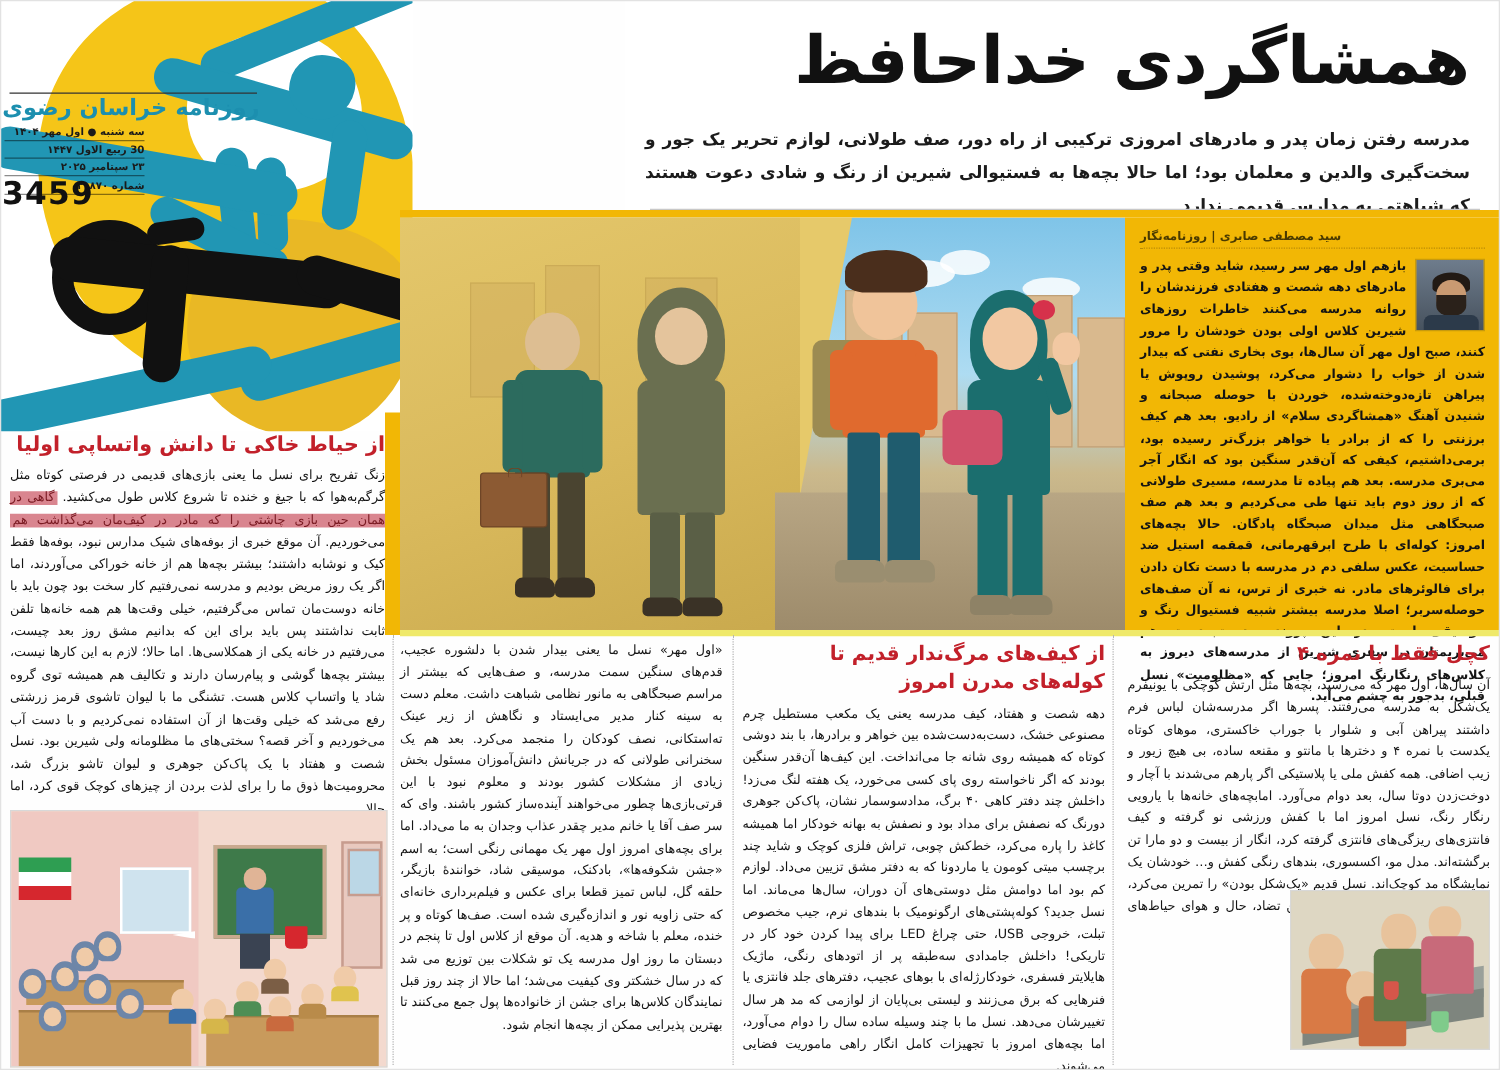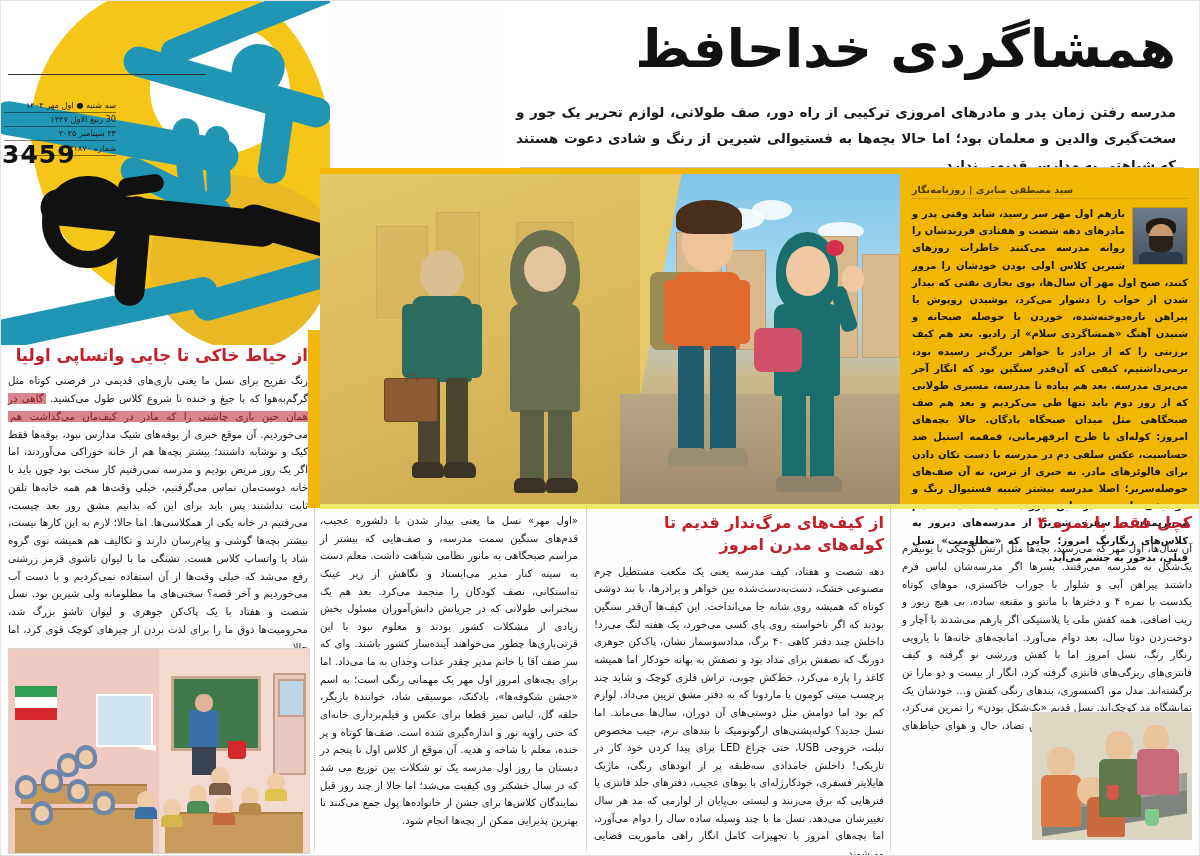--- a/index.html
+++ b/index.html
@@ -177,21 +177,21 @@
     white-space:nowrap;
   }
   .dateblock {
     position:absolute; left:4px; top:100px;
     width:112px;
     z-index:9;
     text-align:left;
     direction:rtl;
   }
   .dateblock .dline {
-    font-size:8.2px; color:#1a1a1a; font-weight:400;
+    font-size:8.2px; color:#1a1a1a; font-weight:700;
     line-height:11.5px; text-align:right;
     border-bottom:0.6px solid rgba(0,0,0,.45);
     padding-bottom:0.5px; margin-bottom:1.2px;
     white-space:nowrap;
   }
   .issue-no {
     position:absolute; left:2px; top:140px;
     font-size:25px; font-weight:700; color:#111;
     z-index:9; letter-spacing:1px;
   }
@@ -462,20 +462,21 @@
     <div class="cal-teal-9"></div>
     <div class="cal-teal-10"></div>
 
     <div class="cal-black-2"></div>
     <div class="cal-black-1"></div>
     <div class="cal-black-3"></div>
     <div class="cal-black-5"></div>
     <div class="cal-black-4"></div>
 
     <div class="brand-rule"></div>
+    <div class="brand-fa">روزنامه خراسان رضوی</div>
 
     <div class="dateblock">
       <div class="dline">سه شنبه ● اول مهر ۱۴۰۴</div>
       <div class="dline">30 ربیع الاول ۱۴۴۷</div>
       <div class="dline">۲۳ سپتامبر ۲۰۲۵</div>
       <div class="dline">شماره ۳۱۸۷۰</div>
     </div>
     <div class="issue-no">3459</div>
   </div>
 
@@ -564,21 +565,21 @@
       <div class="lp-beard"></div>
       <div class="lp-body"></div>
     </div>
     <div class="lead-body">بازهم اول مهر سر رسید، شاید وقتی پدر و مادرهای دهه شصت و هفتادی فرزندشان را روانه مدرسه می‌کنند خاطرات روزهای شیرین کلاس اولی بودن خودشان را مرور کنند، صبح اول مهر آن سال‌ها، بوی بخاری نفتی که بیدار شدن از خواب را دشوار می‌کرد، پوشیدن روپوش یا پیراهن تازه‌دوخته‌شده، خوردن با حوصله صبحانه و شنیدن آهنگ «همشاگردی سلام» از رادیو. بعد هم کیف برزنتی را که از برادر یا خواهر بزرگ‌تر رسیده بود، برمی‌داشتیم، کیفی که آن‌قدر سنگین بود که انگار آجر می‌بری مدرسه. بعد هم پیاده تا مدرسه، مسیری طولانی که از روز دوم باید تنها طی می‌کردیم و بعد هم صف صبحگاهی مثل میدان صبحگاه پادگان. حالا بچه‌های امروز: کوله‌ای با طرح ابرقهرمانی، قمقمه استیل ضد حساسیت، عکس سلفی دم در مدرسه با دست تکان دادن برای فالوئرهای مادر. نه خبری از ترس، نه آن صف‌های حوصله‌سربر؛ اصلا مدرسه بیشتر شبیه فستیوال رنگ و موسیقی است. در این پرونده، دست‌به‌دست هم می‌بریمتان در سفری شیرین از مدرسه‌های دیروز به کلاس‌های رنگارنگ امروز؛ جایی که «مظلومیت» نسل قبلی، بدجور به چشم می‌آید.</div>
   </div>
 
   <div class="left-yellow-edge"></div>
   <div class="yellow-strip-bot"></div>
 
   <div class="art-left-top">
-    <div class="h">از حیاط خاکی تا جایی واتساپی اولیا</div>
+    <div class="h">از حیاط خاکی تا دانش واتساپی اولیا</div>
     <div class="b"><span>زنگ تفریح برای نسل ما یعنی بازی‌های قدیمی در فرصتی کوتاه مثل گرگم‌به‌هوا که با جیغ و خنده تا شروع کلاس طول می‌کشید. </span><span class="highlight">گاهی در همان حین بازی چاشتی را که مادر در کیف‌مان می‌گذاشت هم</span><span> می‌خوردیم. آن موقع خبری از بوفه‌های شیک مدارس نبود، بوفه‌ها فقط کیک و نوشابه داشتند؛ بیشتر بچه‌ها هم از خانه خوراکی می‌آوردند، اما اگر یک روز مریض بودیم و مدرسه نمی‌رفتیم کار سخت بود چون باید با خانه دوست‌مان تماس می‌گرفتیم، خیلی وقت‌ها هم همه خانه‌ها تلفن ثابت نداشتند پس باید برای این که بدانیم مشق روز بعد چیست، می‌رفتیم در خانه یکی از همکلاسی‌ها. اما حالا؛ لازم به این کارها نیست، بیشتر بچه‌ها گوشی و پیام‌رسان دارند و تکالیف هم همیشه توی گروه شاد یا واتساپ کلاس هست. تشنگی ما با لیوان تاشوی قرمز زرشتی رفع می‌شد که خیلی وقت‌ها از آن استفاده نمی‌کردیم و با دست آب می‌خوردیم و آخر قصه؟ سختی‌های ما مظلومانه ولی شیرین بود. نسل شصت و هفتاد با یک پاک‌کن جوهری و لیوان تاشو بزرگ شد، محرومیت‌ها ذوق ما را برای لذت بردن از چیزهای کوچک قوی کرد، اما حالا...</span></div>
   </div>
 
   <div class="vsep" style="left:314px;"></div>
   <div class="vsep" style="left:586px;"></div>
   <div class="vsep" style="left:890px;"></div>
 
   <div class="col col-a">
     <div class="b">«اول مهر» نسل ما یعنی بیدار شدن با دلشوره عجیب، قدم‌های سنگین سمت مدرسه، و صف‌هایی که بیشتر از مراسم صبحگاهی به مانور نظامی شباهت داشت. معلم دست به سینه کنار مدیر می‌ایستاد و نگاهش از زیر عینک ته‌استکانی، نصف کودکان را منجمد می‌کرد. بعد هم یک سخنرانی طولانی که در جریانش دانش‌آموزان مسئول بخش زیادی از مشکلات کشور بودند و معلوم نبود با این قرتی‌بازی‌ها چطور می‌خواهند آینده‌ساز کشور باشند. وای که سر صف آقا یا خانم مدیر چقدر عذاب وجدان به ما می‌داد. اما برای بچه‌های امروز اول مهر یک مهمانی رنگی است؛ به اسم «جشن شکوفه‌ها»، بادکنک، موسیقی شاد، خوانندهٔ بازیگر، حلقه گل، لباس تمیز قطعا برای عکس و فیلم‌برداری خانه‌ای که حتی زاویه نور و اندازه‌گیری شده است. صف‌ها کوتاه و پر خنده، معلم با شاخه و هدیه. آن موقع از کلاس اول تا پنجم در دبستان ما روز اول مدرسه یک تو شکلات بین توزیع می شد که در سال خشکتر وی کیفیت می‌شد؛ اما حالا از چند روز قبل نمایندگان کلاس‌ها برای جشن از خانواده‌ها پول جمع می‌کنند تا بهترین پذیرایی ممکن از بچه‌ها انجام شود.</div>
   </div>

